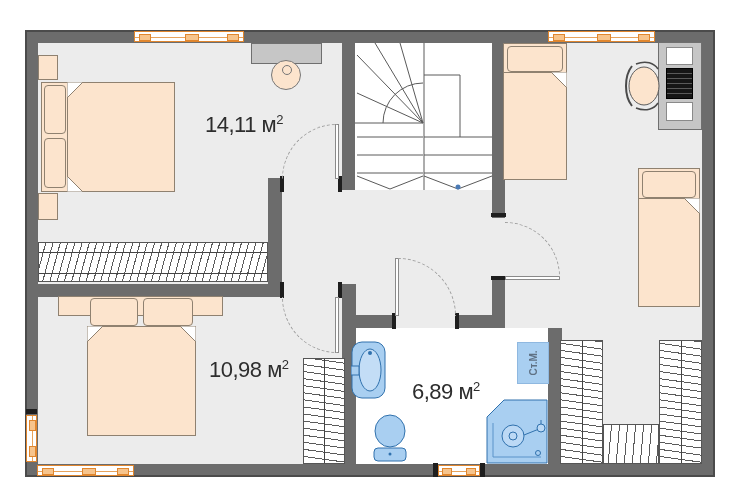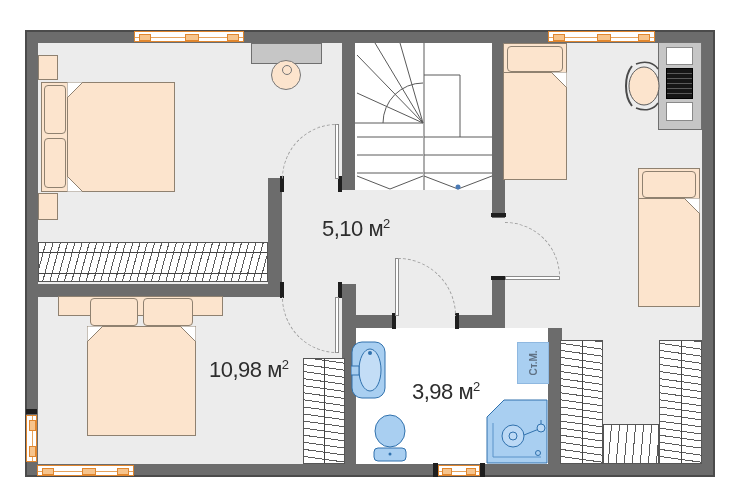--- a/index.html
+++ b/index.html
@@ -250,23 +250,23 @@
       <line x1="38" y1="36" x2="53" y2="30" stroke="#3071ad"></line>
       <circle cx="55" cy="29" r="4" fill="#bcd9f5" stroke="#3071ad"></circle>
       <line x1="55" y1="25" x2="55" y2="21" stroke="#3071ad"></line>
       <circle cx="52" cy="54" r="2.5" fill="none" stroke="#3071ad"></circle>
     </svg>
   </div>
   <div class="el" style="left:517px;top:342px;width:32px;height:42px;background:#a9cff1;border:1px solid #8fb8e0">
     <span class="wm-lbl">Ст.М.</span>
   </div>
 
-  <div class="el arealbl" style="left:322px;top:216px">
-    <span>5,10</span>&nbsp;<span>м</span><sup>2</sup>
+  <div class="el arealbl" style="left:205px;top:112px">
+    <span>14,11</span>&nbsp;<span>м</span><sup>2</sup>
   </div>
   <div class="el arealbl" style="left:209px;top:357px">
     <span>10,98</span>&nbsp;<span>м</span><sup>2</sup>
   </div>
   <div class="el arealbl" style="left:412px;top:379px">
-    <span>3,98</span>&nbsp;<span>м</span><sup>2</sup>
+    <span>6,89</span>&nbsp;<span>м</span><sup>2</sup>
   </div>
 
 </div>
 
 </body></html>

